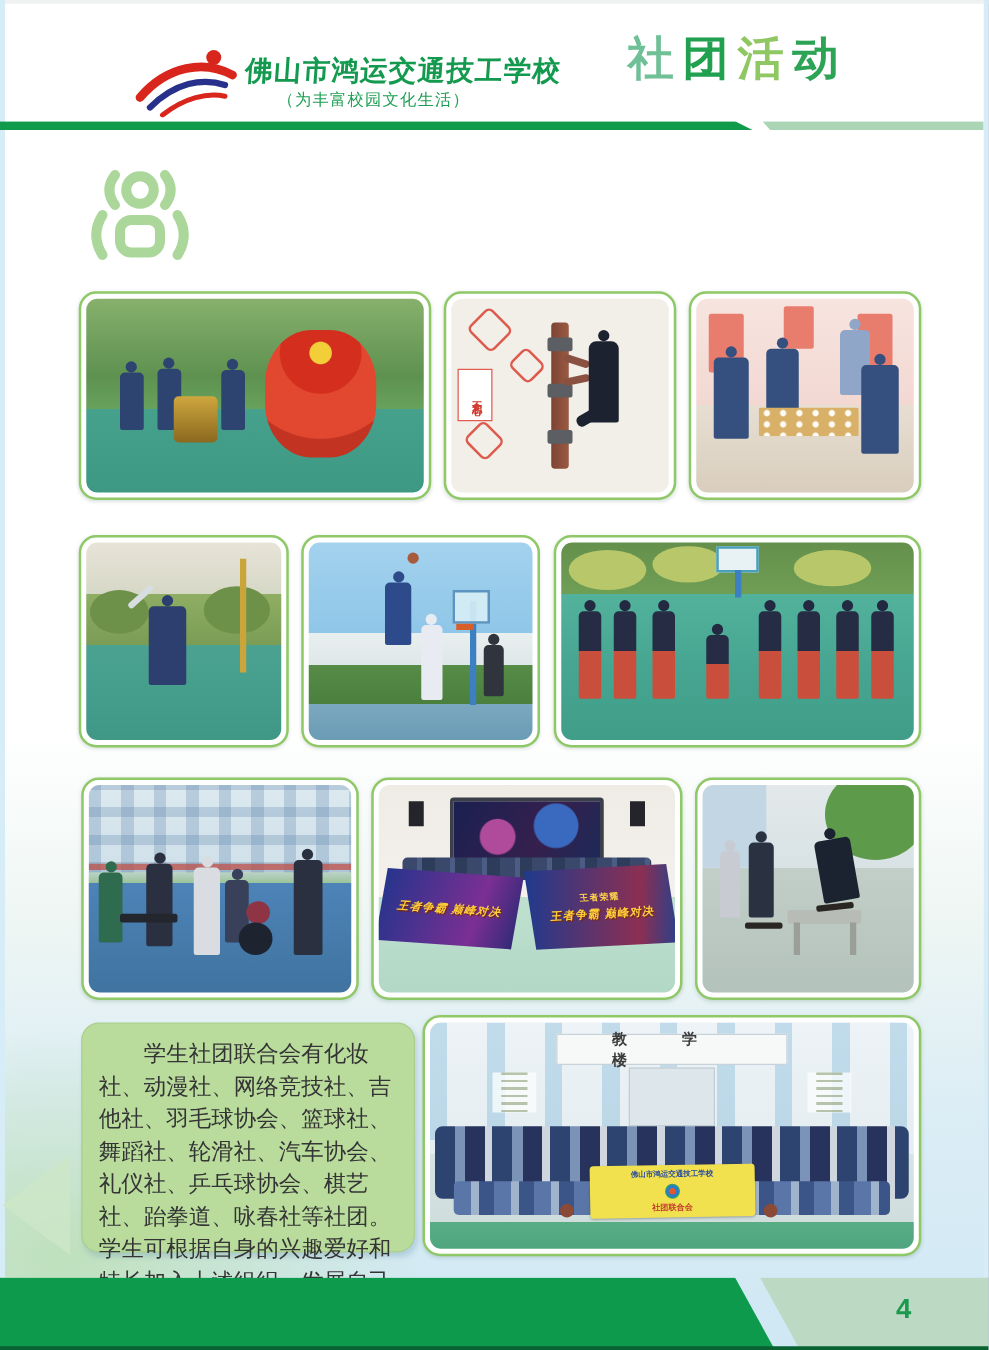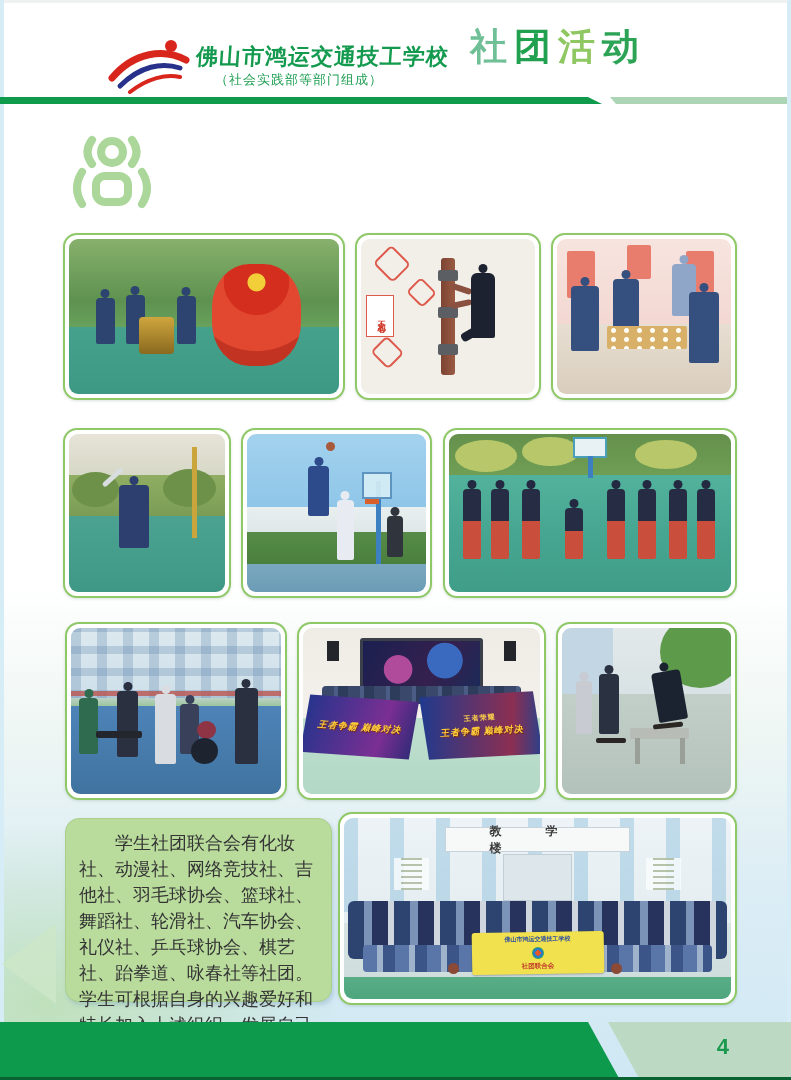--- a/index.html
+++ b/index.html
@@ -9,21 +9,21 @@
           linear-gradient(180deg,#ffffff 0%,#ffffff 54%,#eef6f3 68%,#dcedf5 82%,#cfe8f4 100%);}
   .abs{position:absolute;}
   
   .b-left,.b-right{position:absolute;top:0;width:4px;height:1022px;background:#d6ecf7;}
   .b-left{left:0}.b-right{right:0}
   .b-top{position:absolute;top:0;left:0;right:0;height:3px;background:#f0f2f2;}
 
   
   .school-name{position:absolute;left:196px;top:42px;font-size:22px;font-weight:700;color:#139a4e;letter-spacing:1px;transform:skewX(-4deg);}
   .school-sub{position:absolute;left:192px;top:71px;width:214px;text-align:center;font-size:13px;color:#1d9e52;letter-spacing:1px;}
-  .sec-title{position:absolute;left:470px;top:22px;width:240px;text-align:left;font-size:37px;font-weight:700;letter-spacing:7px;}
+  .sec-title{position:absolute;left:470px;top:22px;width:240px;text-align:center;font-size:37px;font-weight:700;letter-spacing:7px;}
   .sec-pill{position:absolute;left:458px;top:62px;width:272px;height:26px;background:#12984d;border-radius:14px;
             color:#fff;font-size:15px;letter-spacing:3px;word-spacing:9px;display:flex;align-items:center;justify-content:center;}
   .rule-dark{position:absolute;left:0;top:97px;width:620px;height:7px;background:#0f9a4c;
              clip-path:polygon(0 0,588px 0,602px 100%,0 100%);}
   .rule-light{position:absolute;left:606px;top:97px;width:181px;height:7px;background:#abd5b5;
              clip-path:polygon(4px 0,100% 0,100% 100%,10px 100%);}
 
   
   .intro-box{position:absolute;left:200px;top:145px;width:522px;height:72px;background:#c8e2a7;border-radius:10px;
              box-shadow:1px 2px 3px rgba(130,170,140,.25);
@@ -152,21 +152,21 @@
   <div class="b-left"></div>
   <div class="b-right"></div>
 
   <svg class="abs" style="left:108px;top:38px" width="86" height="56" viewBox="0 0 86 56">
     <circle cx="63" cy="8" r="6" fill="#d9261c"></circle>
     <path d="M4,40 C26,14 56,10 78,22" stroke="#d9261c" stroke-width="7" fill="none" stroke-linecap="round"></path>
     <path d="M12,48 C32,28 54,24 72,30" stroke="#27318b" stroke-width="5" fill="none" stroke-linecap="round"></path>
     <path d="M22,54 C40,40 58,36 72,39" stroke="#d9261c" stroke-width="4" fill="none" stroke-linecap="round"></path>
   </svg>
   <div class="school-name">佛山市鸿运交通技工学校</div>
-  <div class="school-sub">（社会实践部等部门组成）</div>
+  <div class="school-sub">（为丰富校园文化生活）</div>
   <div class="sec-title"><span style="color: rgb(111, 192, 150);">社</span><span style="color: rgb(33, 160, 79);">团</span><span style="color: rgb(143, 200, 98);">活</span><span style="color: rgb(45, 164, 85);">动</span></div>
   <div class="rule-dark"></div>
   <div class="rule-light"></div>
 
   <svg class="intro-icon" viewBox="0 0 100 96">
     <g stroke="#abd79b" stroke-width="8" fill="none" stroke-linecap="round">
       <circle cx="50" cy="26" r="11"></circle>
       <path d="M30,14 q-9,12 0,24"></path>
       <path d="M70,14 q9,12 0,24"></path>
       <rect x="34" y="50" width="32" height="26" rx="9"></rect>

